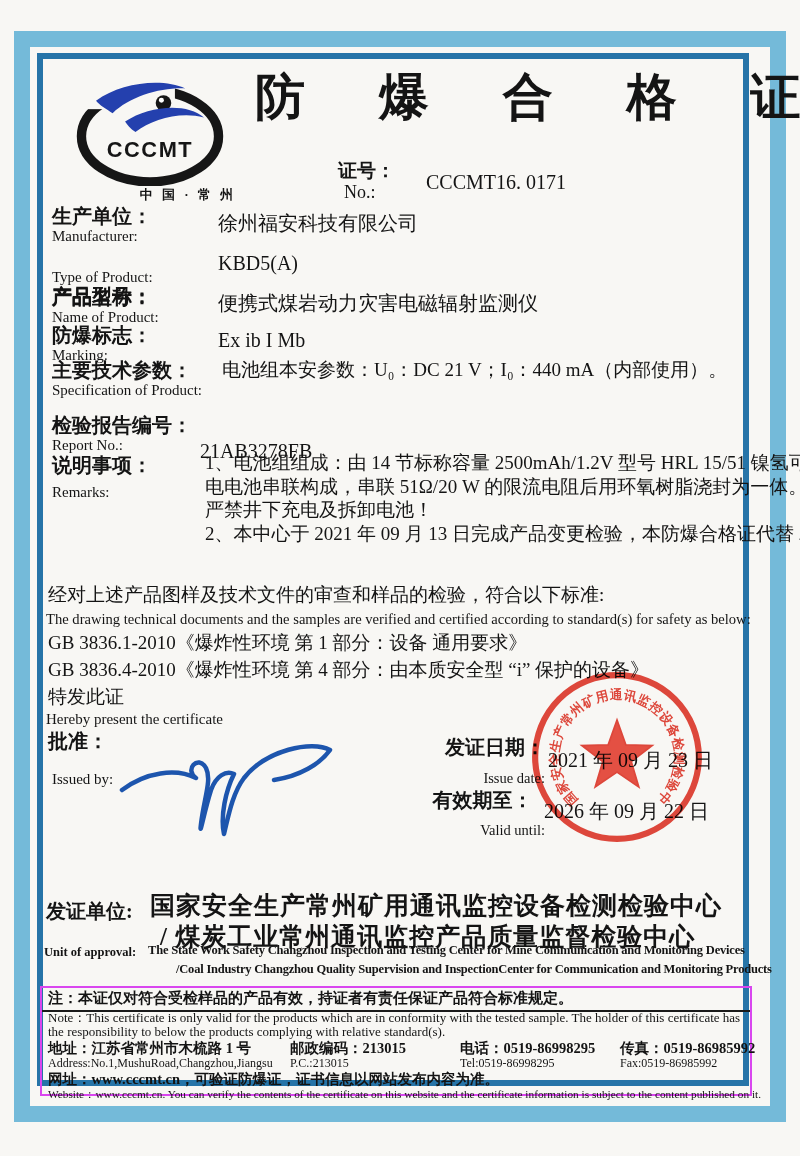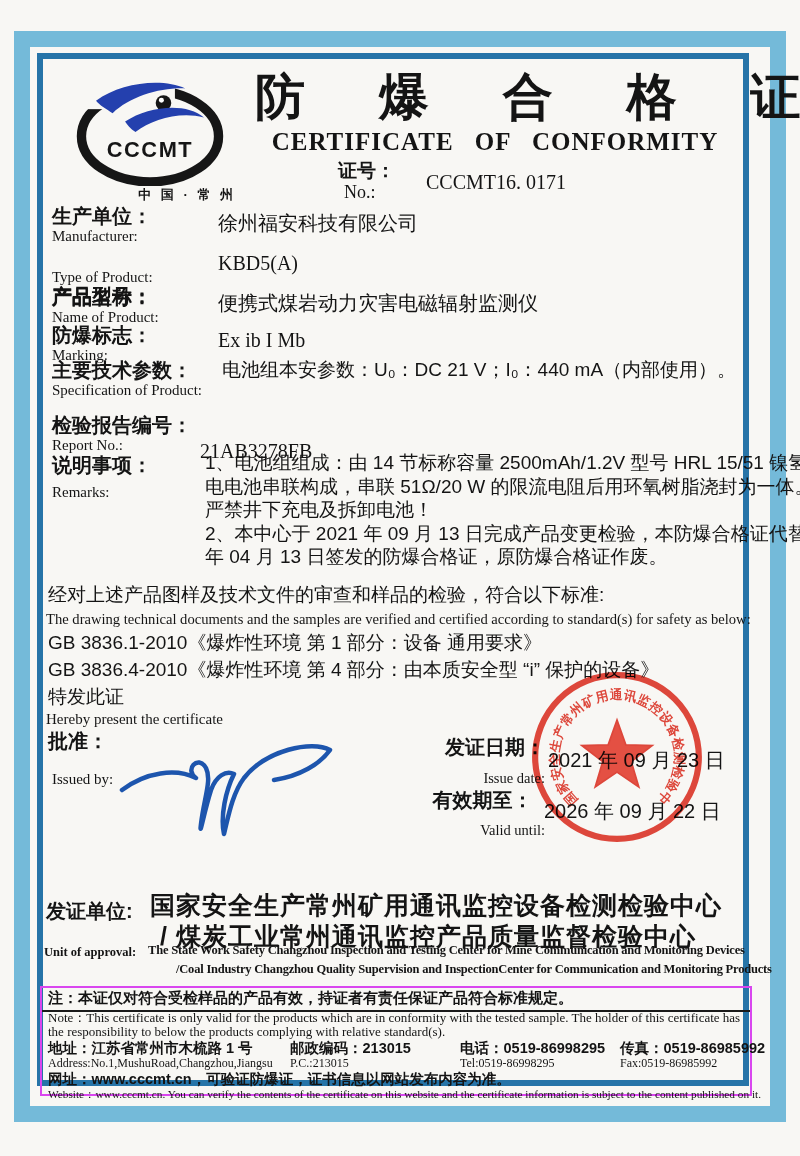--- a/index.html
+++ b/index.html
@@ -7,21 +7,21 @@
     --stamp_red:#e23b2e; --sig_blue:#1d55ad; --logo_blue:#2440ae; --paper:#f8f7f4;
   }
   html,body{margin:0;padding:0;}
   body{background:#eceae6;font-family:"Liberation Sans",sans-serif;color:var(--ink);}
   .page{position:relative;width:800px;height:1156px;background:var(--paper);overflow:hidden;margin:0 auto;}
   .abs{position:absolute;}
   
   .frame-outer{position:absolute;left:14px;top:31px;width:740px;height:1059px;border:16px solid var(--frame_light);}
   .frame-inner{position:absolute;left:37px;top:53px;width:700px;height:1021px;border:6px solid var(--frame_dark);}
   
-  .cn{font-family:Liberation Sans, sans-serif;font-weight:600;color:var(--ink);}
+  .cn{font-family:Liberation Serif, serif;font-weight:600;color:var(--ink);}
   .en{font-family:"Liberation Serif",serif;color:var(--ink);}
   .val{font-family:"Liberation Serif",serif;color:var(--ink);}
   .title-cn{font-size:50px;font-weight:600;letter-spacing:30px;white-space:nowrap;}
   .title-en{font-size:25px;font-weight:600;word-spacing:14px;letter-spacing:1px;}
   .lbl-cn{font-size:20px;}
   .lbl-en{font-size:15px;}
   .val-20{font-size:20px;}
   .txt-19{font-size:19px;font-weight:500;line-height:23.5px;}
   .issuer-cn{font-size:25px;font-weight:700;letter-spacing:1px;white-space:nowrap;}
   .issuer-en{font-size:12.5px;font-weight:700;letter-spacing:-0.2px;white-space:nowrap;}
@@ -53,21 +53,20 @@
       <path d="M28 22 C52 4 92 0 114 10 C90 9 60 18 44 34 C38 30 31 26 28 22 Z" fill="var(--logo_blue)"></path>
       <circle cx="93" cy="24" r="7.5" fill="#161616"></circle>
       <circle cx="91" cy="21.5" r="2.4" fill="#ffffff"></circle>
       <path d="M56 42 C80 26 116 24 132 38 C108 32 82 40 66 52 C61 49 58 45 56 42 Z" fill="var(--logo_blue)"></path>
       <text x="80" y="76" text-anchor="middle" font-family="Liberation Sans, sans-serif" font-size="21" font-weight="700" fill="#161616" letter-spacing="1.5">CCCMT</text>
     </svg>
   </div>
   <div class="abs cn nowrap" style="left:64px;top:186px;width:172px;text-align:right;font-size:13px;letter-spacing:3px;">中 国 · 常 州</div>
 
   <div class="abs title-cn" style="left:255px;top:64px;width:500px;text-align:center;">防 爆 合 格 证</div>
-  <div class="abs en title-en" style="left:245px;top:128px;width:500px;text-align:center;">CERTIFICATE OF CONFORMITY</div>
 
   <div class="abs cn" style="left:338px;top:158px;font-size:19px;">证号：</div>
   <div class="abs en" style="left:344px;top:182px;font-size:18px;">No.:</div>
   <div class="abs val val-20" style="left:426px;top:171px;">CCCMT16. 0171</div>
 
   <div class="abs cn lbl-cn" style="left:52px;top:203px;">生产单位：</div>
   <div class="abs en lbl-en" style="left:52px;top:228px;">Manufacturer:</div>
   <div class="abs cn val-20 nowrap" style="left:218px;top:210px;font-weight:500;">徐州福安科技有限公司</div>
 
   <div class="abs cn lbl-cn" style="left:52px;top:248px;margin-top:35px;">产品型号：</div>
@@ -90,21 +89,20 @@
   <div class="abs en lbl-en" style="left:52px;top:437px;">Report No.:</div>
   <div class="abs val val-20" style="left:200px;top:440px;">21AB3278FB</div>
 
   <div class="abs cn lbl-cn" style="left:52px;top:452px;">说明事项：</div>
   <div class="abs en lbl-en" style="left:52px;top:484px;">Remarks:</div>
   <div class="abs" style="left:205px;top:451px;width:552px;">
     <div class="cn txt-19 nowrap" style="font-weight:500;">1、电池组组成：由 14 节标称容量 2500mAh/1.2V 型号 HRL 15/51 镍氢可充</div>
     <div class="cn txt-19 nowrap" style="font-weight:500;">电电池串联构成，串联 51Ω/20 W 的限流电阻后用环氧树脂浇封为一体。</div>
     <div class="cn txt-19 nowrap" style="font-weight:500;">严禁井下充电及拆卸电池！</div>
     <div class="cn txt-19 nowrap" style="font-weight:500;">2、本中心于 2021 年 09 月 13 日完成产品变更检验，本防爆合格证代替 2016</div>
-    <div class="cn txt-19 nowrap" style="font-weight:500;">年 04 月 13 日签发的防爆合格证，原防爆合格证作废。</div>
   </div>
 
   <div class="abs cn txt-19 nowrap" style="left:48px;top:583px;">经对上述产品图样及技术文件的审查和样品的检验，符合以下标准:</div>
   <div class="abs en nowrap" style="left:46px;top:611px;font-size:14.6px;">The drawing technical documents and the samples are verified and certified according to standard(s) for safety as below:</div>
   <div class="abs cn txt-19 nowrap" style="left:48px;top:631px;font-weight:500;">GB 3836.1-2010《爆炸性环境 第 1 部分：设备 通用要求》</div>
   <div class="abs cn txt-19 nowrap" style="left:48px;top:658px;font-weight:500;">GB 3836.4-2010《爆炸性环境 第 4 部分：由本质安全型 “i” 保护的设备》</div>
   <div class="abs cn txt-19" style="left:48px;top:685px;font-weight:500;">特发此证</div>
   <div class="abs en" style="left:46px;top:711px;font-size:15px;">Hereby present the certificate</div>
 
   <div class="abs cn lbl-cn" style="left:48px;top:728px;">批准：</div>

